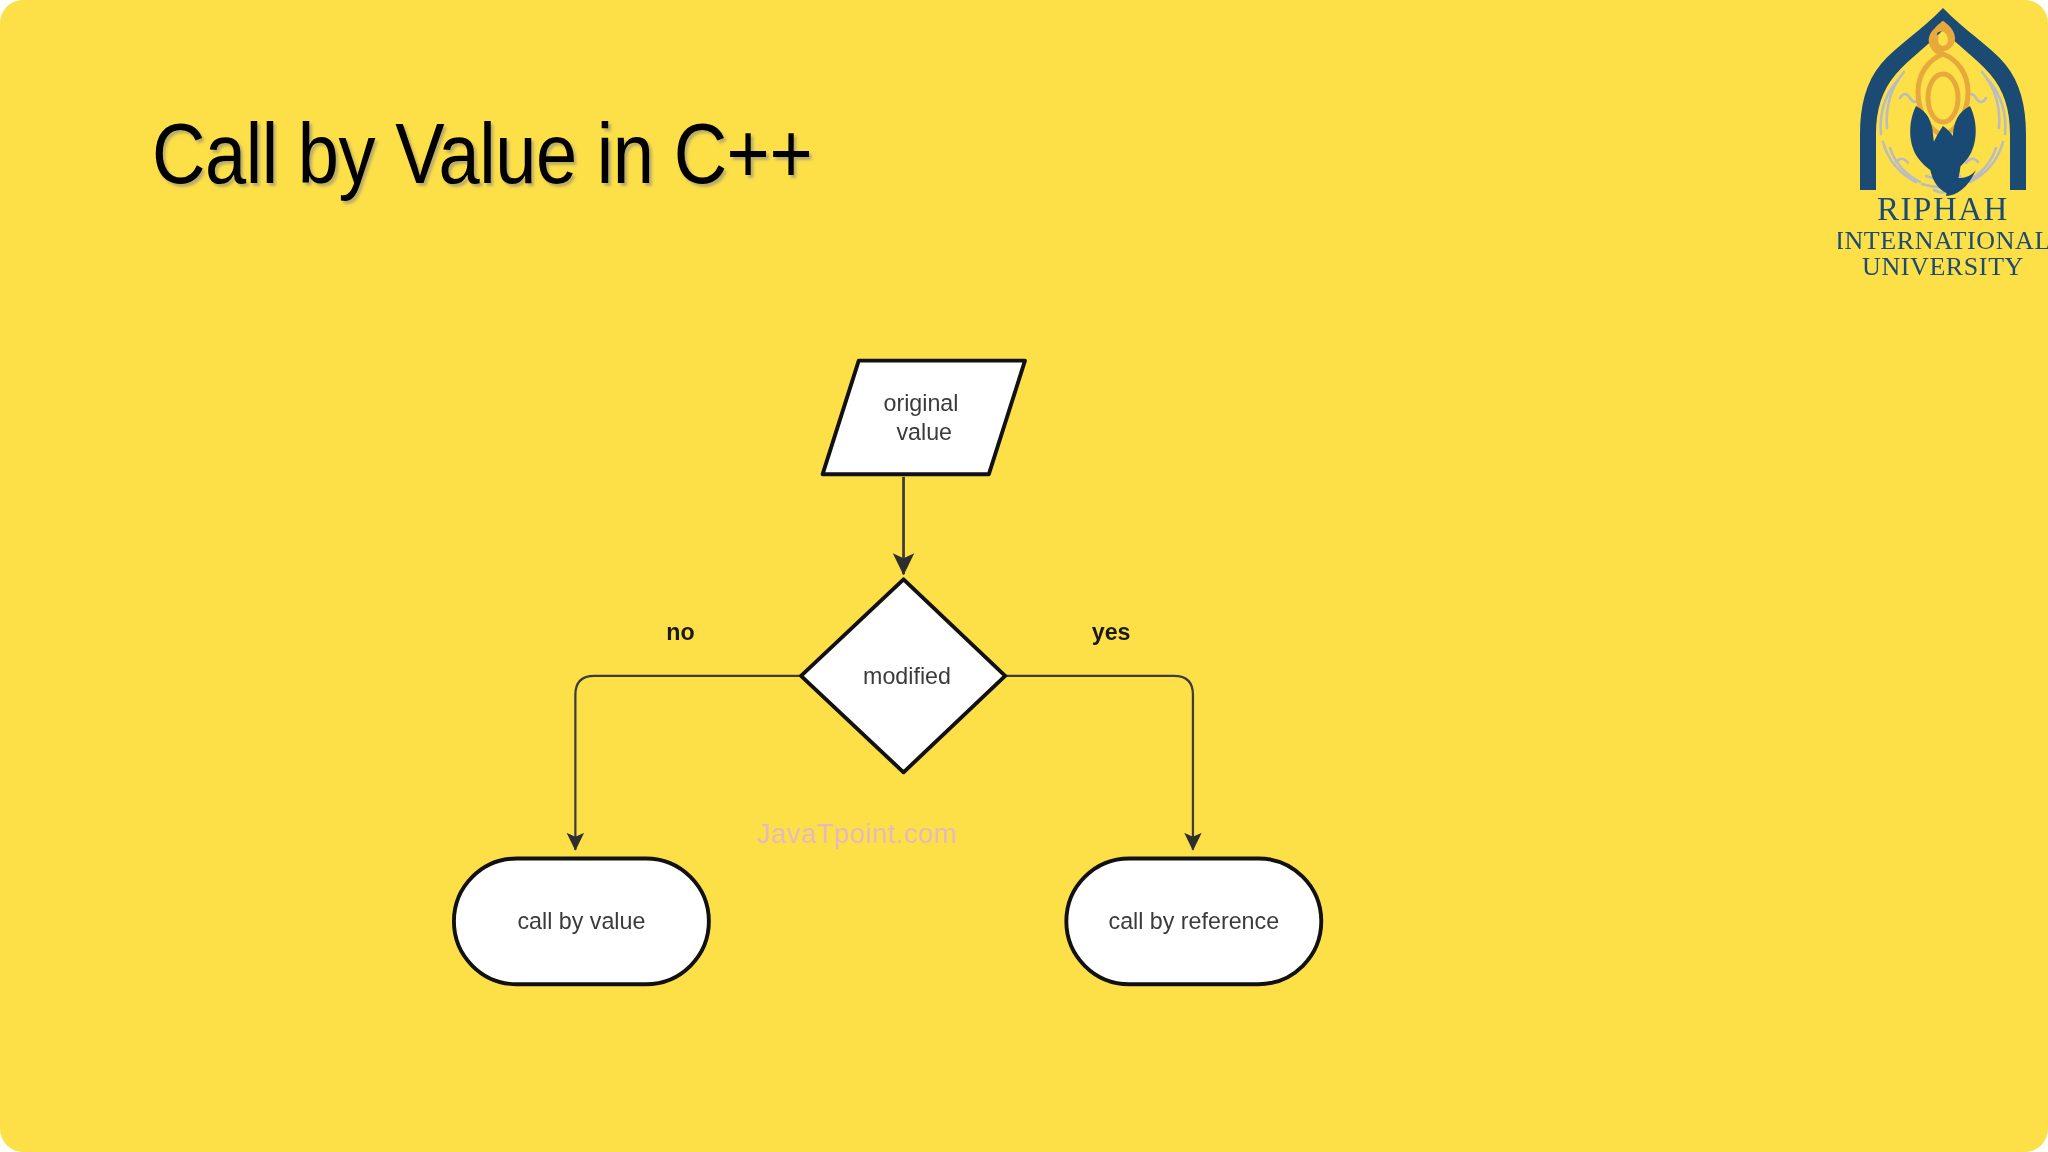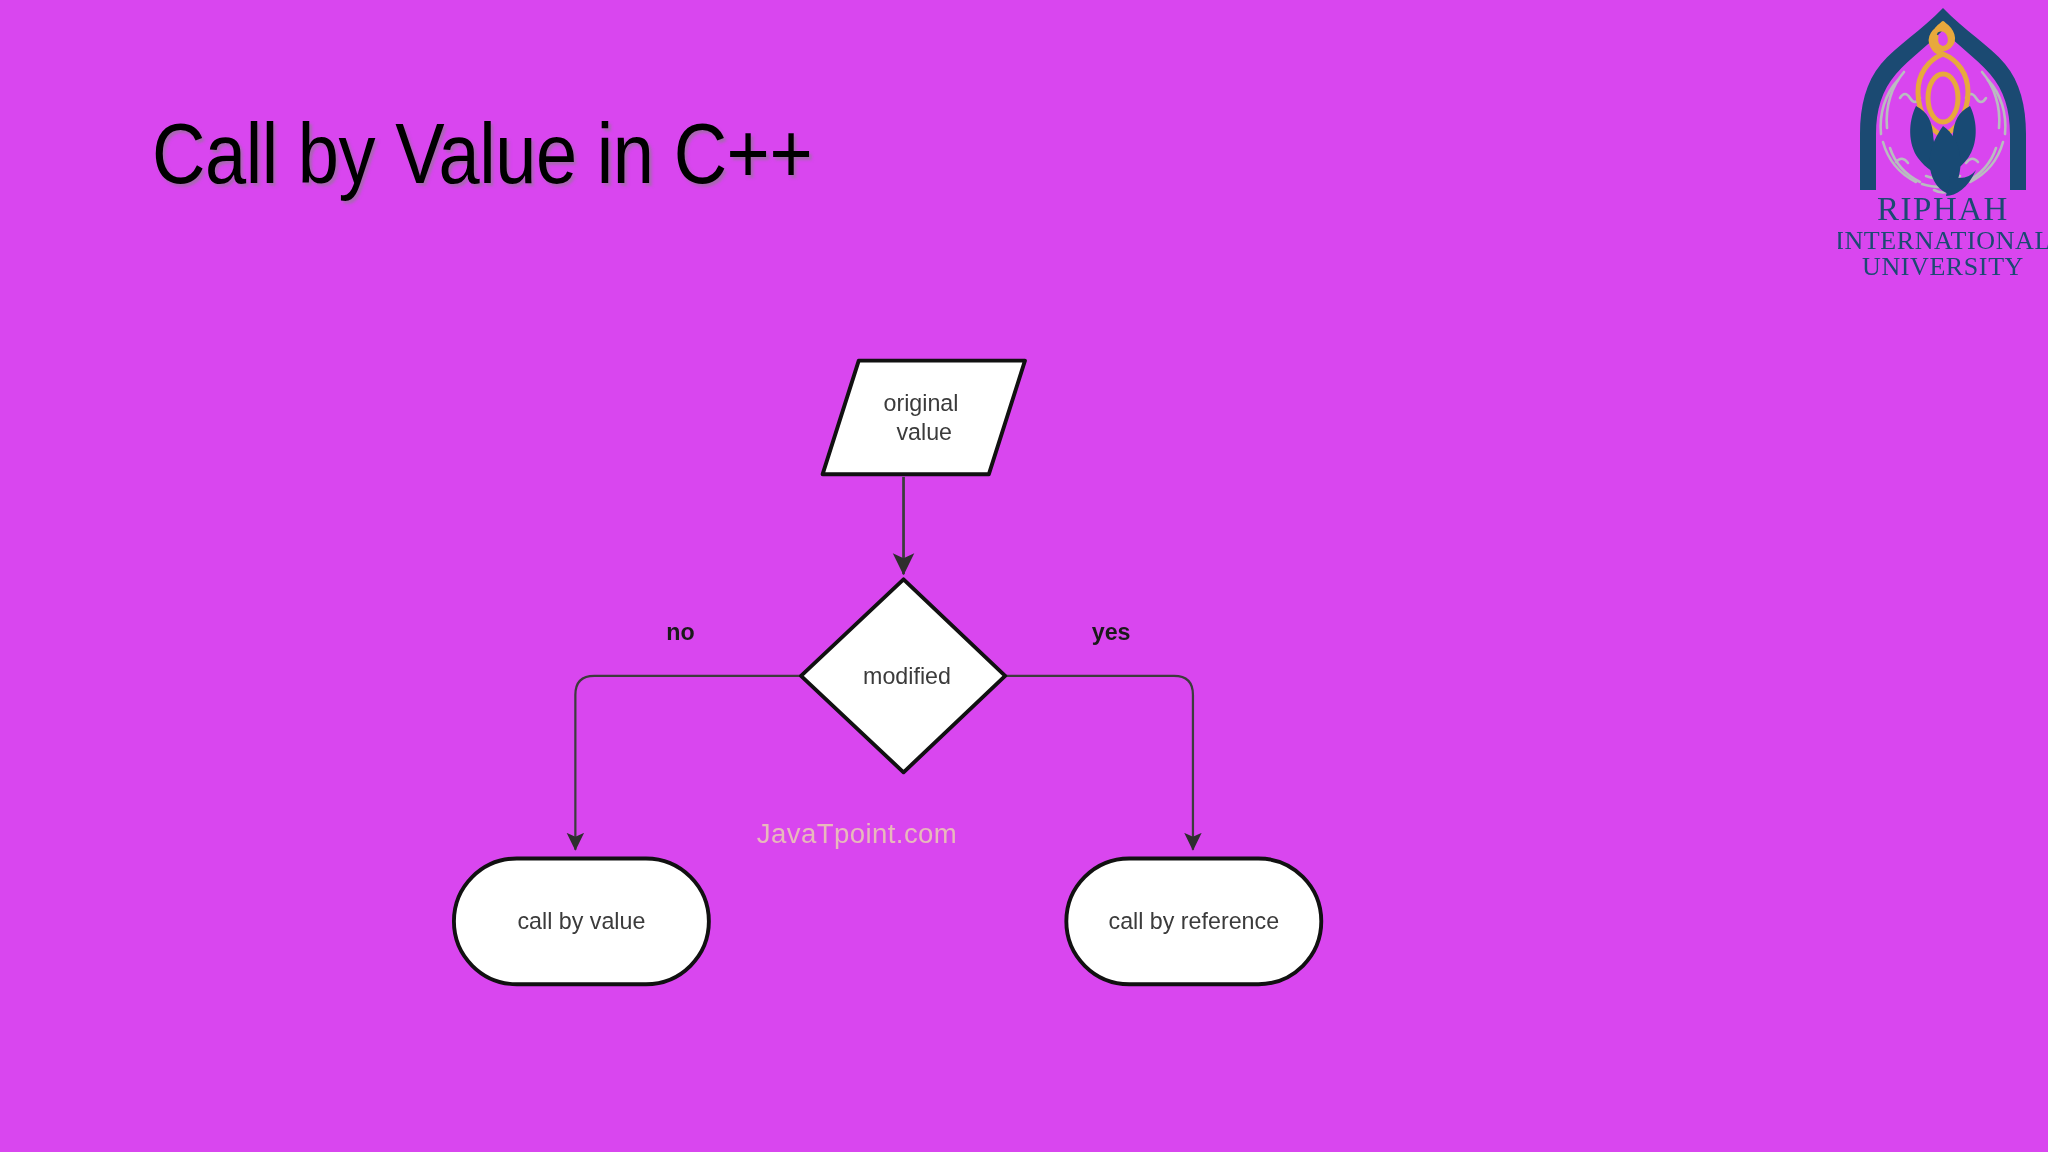--- a/index.html
+++ b/index.html
@@ -7,22 +7,23 @@
     padding: 0;
     background: #ffffff;
   }
   body {
     font-family: "Liberation Sans", sans-serif;
   }
   #slide {
     position: relative;
     width: 2048px;
     height: 1152px;
-    background: #d946ef;
+    background: #fde047;
     overflow: hidden;
+    border-radius: 23px;
   }
 
   
   #slide-title {
     position: absolute;
     left: 152px;
     top: 108px;
     font-family: "Liberation Sans", sans-serif;
     font-size: 86px;
     font-weight: 300;

